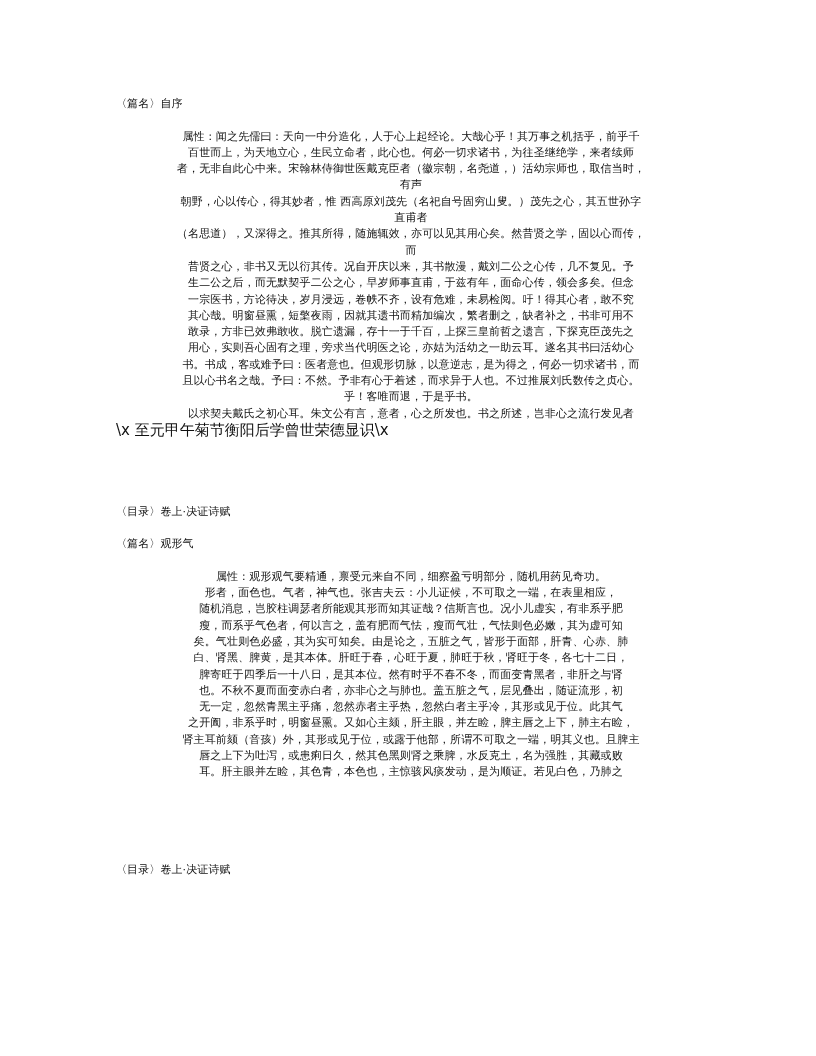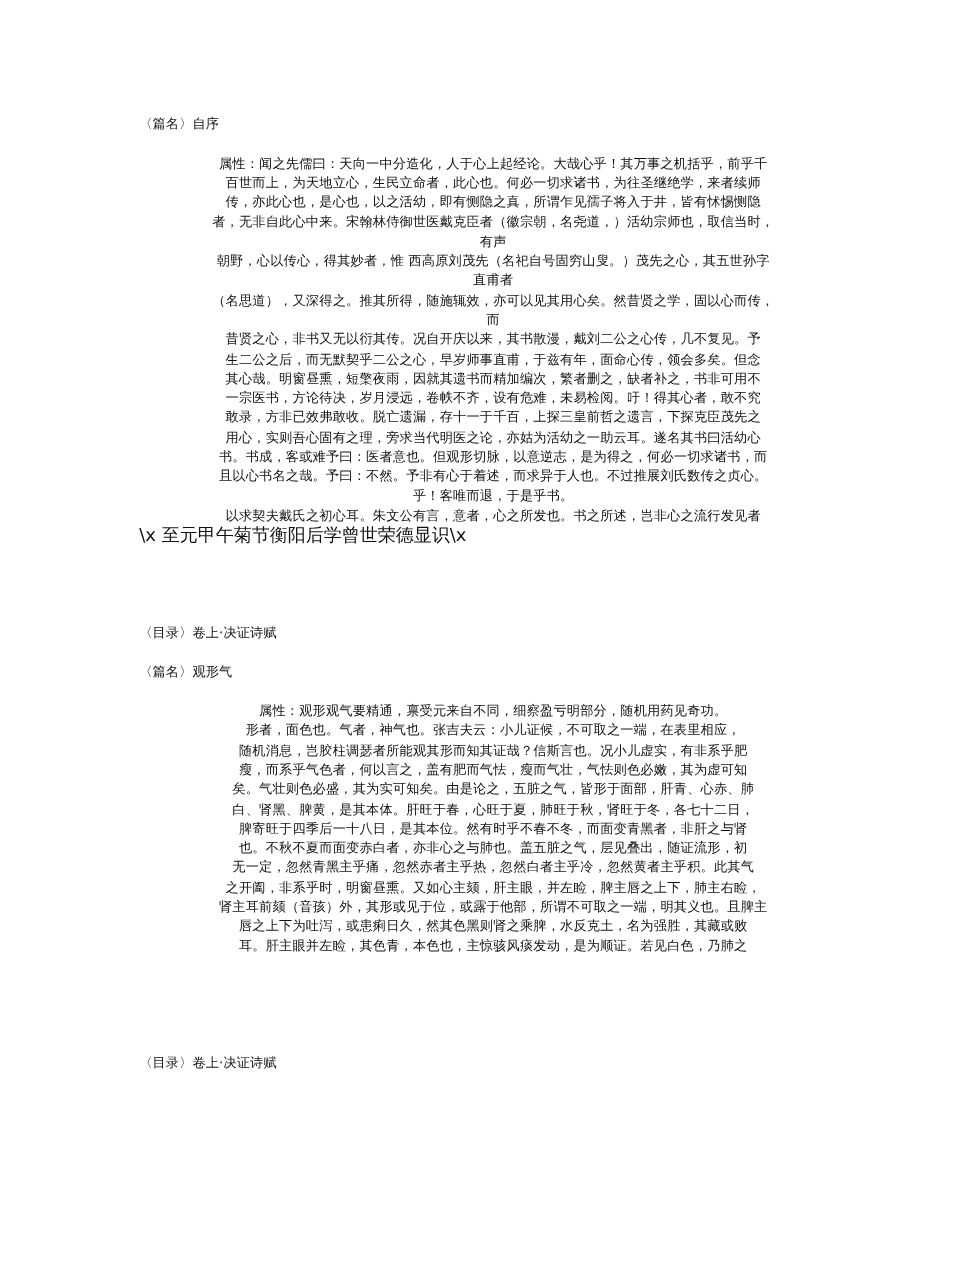--- a/index.html
+++ b/index.html
@@ -62,31 +62,30 @@
 
 <div class="page">
   <div class="doc-body">
 
     <div class="section">
       <p class="heading">〈篇名〉自序</p>
       <div class="spacer-sm"></div>
 
       <p class="para">属性：闻之先儒曰：天向一中分造化，人于心上起经论。大哉心乎！其万事之机括乎，前乎千</p>
       <p class="para">百世而上，为天地立心，生民立命者，此心也。何必一切求诸书，为往圣继绝学，来者续师</p>
-      <p class="para">传，亦此心也，是心也，以之活幼，即有恻隐之真，所谓乍见孺子将入于井，皆有怵惕恻隐</p>
       <p class="para">者，无非自此心中来。宋翰林侍御世医戴克臣者（徽宗朝，名尧道，）活幼宗师也，取信当时，</p>
       <p class="para">有声</p>
       <p class="para">朝野，心以传心，得其妙者，惟 西高原刘茂先（名祀自号固穷山叟。）茂先之心，其五世孙字</p>
       <p class="para">直甫者</p>
       <p class="para">（名思道），又深得之。推其所得，随施辄效，亦可以见其用心矣。然昔贤之学，固以心而传，</p>
       <p class="para">而</p>
       <p class="para">昔贤之心，非书又无以衍其传。况自开庆以来，其书散漫，戴刘二公之心传，几不复见。予</p>
       <p class="para">生二公之后，而无默契乎二公之心，早岁师事直甫，于兹有年，面命心传，领会多矣。但念</p>
+      <p class="para">一宗医书，方论待决，岁月浸远，卷帙不齐，设有危难，未易检阅。吁！得其心者，敢不究</p>
       <p class="para">其心哉。明窗昼熏，短檠夜雨，因就其遗书而精加编次，繁者删之，缺者补之，书非可用不</p>
-      <p class="para">一宗医书，方论待决，岁月浸远，卷帙不齐，设有危难，未易检阅。吁！得其心者，敢不究</p>
       <p class="para">敢录，方非已效弗敢收。脱亡遗漏，存十一于千百，上探三皇前哲之遗言，下探克臣茂先之</p>
       <p class="para">用心，实则吾心固有之理，旁求当代明医之论，亦姑为活幼之一助云耳。遂名其书曰活幼心</p>
       <p class="para">书。书成，客或难予曰：医者意也。但观形切脉，以意逆志，是为得之，何必一切求诸书，而</p>
       <p class="para">且以心书名之哉。予曰：不然。予非有心于着述，而求异于人也。不过推展刘氏数传之贞心。</p>
       <p class="para">乎！客唯而退，于是乎书。</p>
       <p class="para">以求契夫戴氏之初心耳。朱文公有言，意者，心之所发也。书之所述，岂非心之流行发见者</p>
 
       <p class="sig">\x 至元甲午菊节衡阳后学曾世荣德显识\x</p>
     </div>
 
@@ -100,21 +99,21 @@
       <div class="spacer-sm"></div>
 
       <p class="para">属性：观形观气要精通，禀受元来自不同，细察盈亏明部分，随机用药见奇功。</p>
       <p class="para">形者，面色也。气者，神气也。张吉夫云：小儿证候，不可取之一端，在表里相应，</p>
       <p class="para">随机消息，岂胶柱调瑟者所能观其形而知其证哉？信斯言也。况小儿虚实，有非系乎肥</p>
       <p class="para">瘦，而系乎气色者，何以言之，盖有肥而气怯，瘦而气壮，气怯则色必嫩，其为虚可知</p>
       <p class="para">矣。气壮则色必盛，其为实可知矣。由是论之，五脏之气，皆形于面部，肝青、心赤、肺</p>
       <p class="para">白、肾黑、脾黄，是其本体。肝旺于春，心旺于夏，肺旺于秋，肾旺于冬，各七十二日，</p>
       <p class="para">脾寄旺于四季后一十八日，是其本位。然有时乎不春不冬，而面变青黑者，非肝之与肾</p>
       <p class="para">也。不秋不夏而面变赤白者，亦非心之与肺也。盖五脏之气，层见叠出，随证流形，初</p>
-      <p class="para">无一定，忽然青黑主乎痛，忽然赤者主乎热，忽然白者主乎冷，忽然黄者主乎积。此其气</p>
+      <p class="para">无一定，忽然青黑主乎痛，忽然赤者主乎热，忽然白者主乎冷，其形或见于位。此其气</p>
       <p class="para">之开阖，非系乎时，明窗昼熏。又如心主颏，肝主眼，并左睑，脾主唇之上下，肺主右睑，</p>
       <p class="para">肾主耳前颏（音孩）外，其形或见于位，或露于他部，所谓不可取之一端，明其义也。且脾主</p>
       <p class="para">唇之上下为吐泻，或患痢日久，然其色黑则肾之乘脾，水反克土，名为强胜，其藏或败</p>
       <p class="para">耳。肝主眼并左睑，其色青，本色也，主惊骇风痰发动，是为顺证。若见白色，乃肺之</p>
     </div>
 
     <div class="spacer-lg"></div>
     <div class="spacer-md"></div>
 
     <div class="section">

